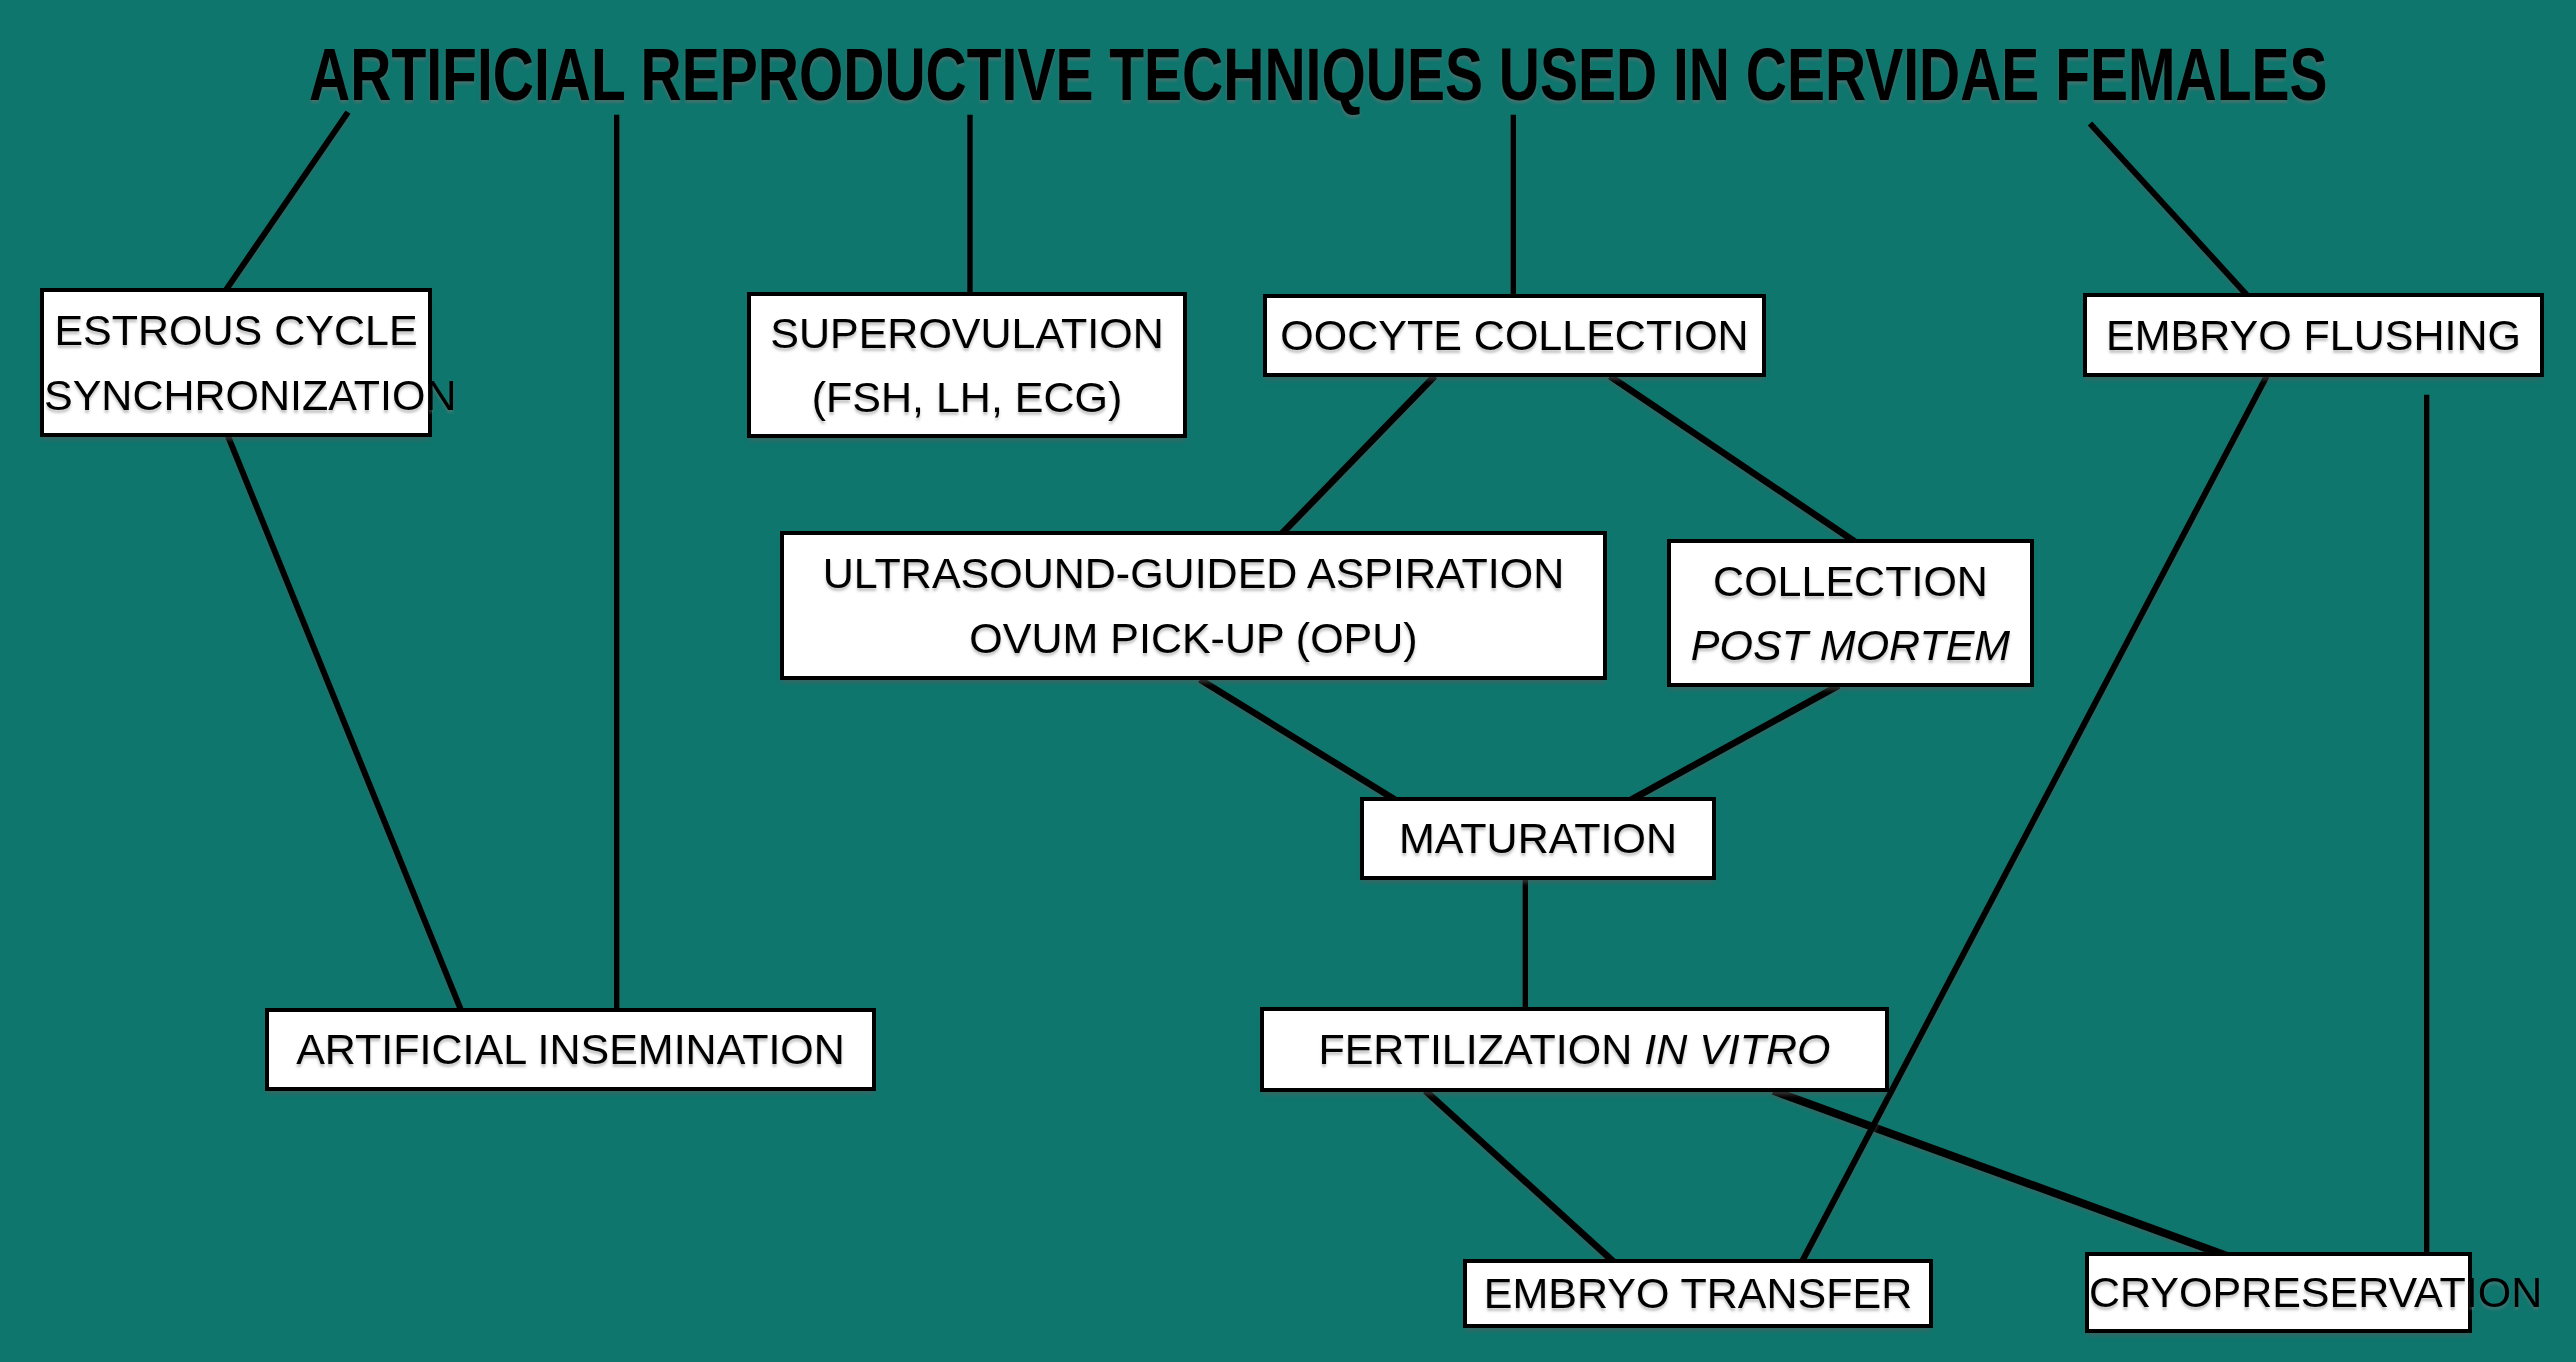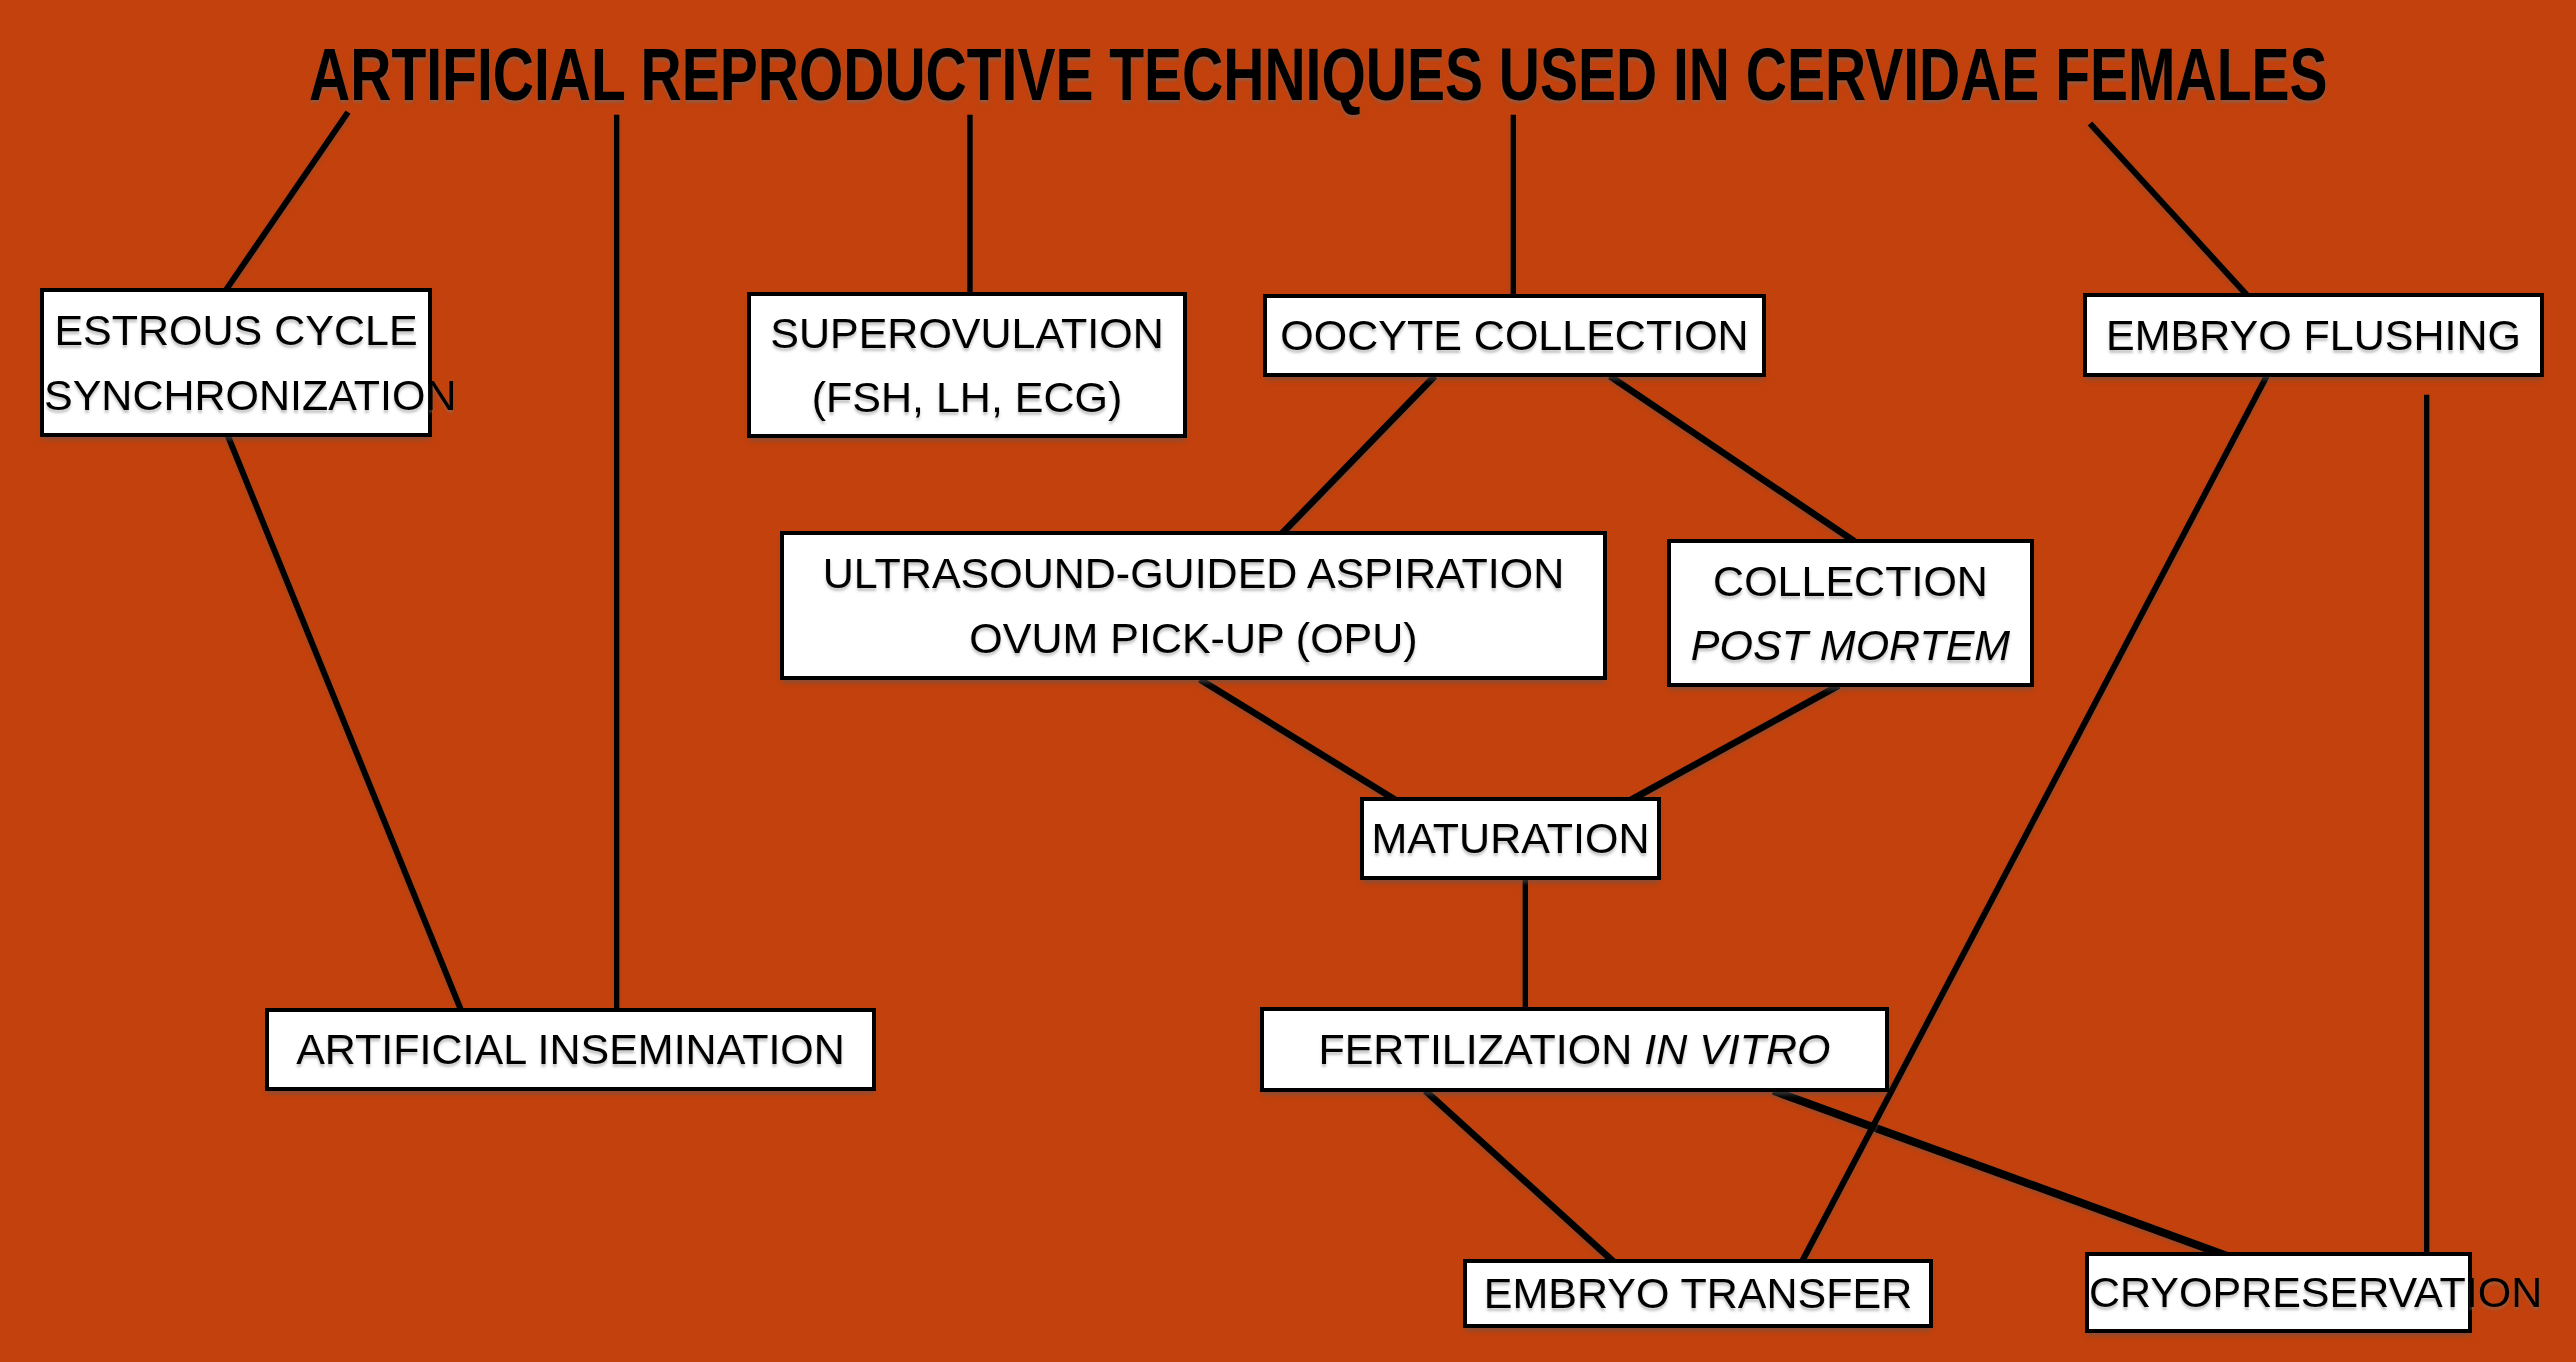--- a/index.html
+++ b/index.html
@@ -1,21 +1,21 @@
 <!DOCTYPE html>
 <html style="font-size:10.7px"><head>
 <meta charset="utf-8">
 <title>Diagram</title>
 <style>
   html, body { margin: 0; padding: 0; background: #ffffff; }
   #canvas {
     position: relative;
     width: 2576px;
     height: 1363px;
-    background: #c2410c;
+    background: #0f766e;
     font-family: "Liberation Sans", sans-serif;
     color: #000000;
     overflow: hidden;
   }
   #edges {
     position: absolute;
     left: 0; top: 0;
     width: 2576px; height: 1363px;
     z-index: 1;
   }
@@ -57,21 +57,21 @@
   .node .line:empty { display: none; }
   .italic { font-style: italic; }
   .suffix { margin-left: 0.28em; }
   
   #n-estrous        { left: 40px;   top: 288px;  width: 392px;  height: 149px; }
   #n-superovulation { left: 747px; top: 292px;  width: 440px;  height: 146px; }
   #n-oocyte         { left: 1263px; top: 294px;  width: 503px;  height: 83px; }
   #n-flushing       { left: 2083px; top: 293px;  width: 461px;  height: 84px; }
   #n-opu            { left: 780px; top: 531px;  width: 827px; height: 149px; }
   #n-collection     { left: 1667px; top: 539px;  width: 367px;  height: 148px; }
-  #n-maturation     { left: 1360px; top: 797px; width: 301px;  height: 83px; }
+  #n-maturation     { left: 1360px; top: 797px; width: 356px;  height: 83px; }
   #n-fertilization  { left: 1260px; top: 1007px; width: 629px;  height: 85px; }
   #n-ai             { left: 265px;  top: 1008px; width: 611px;  height: 83px; }
   #n-transfer       { left: 1463px; top: 1259px; width: 470px;  height: 69px; }
   #n-cryo           { left: 2085px; top: 1252px; width: 387px;  height: 81px; }
 </style>
 </head>
 <body>
 
 <div id="canvas">
 

